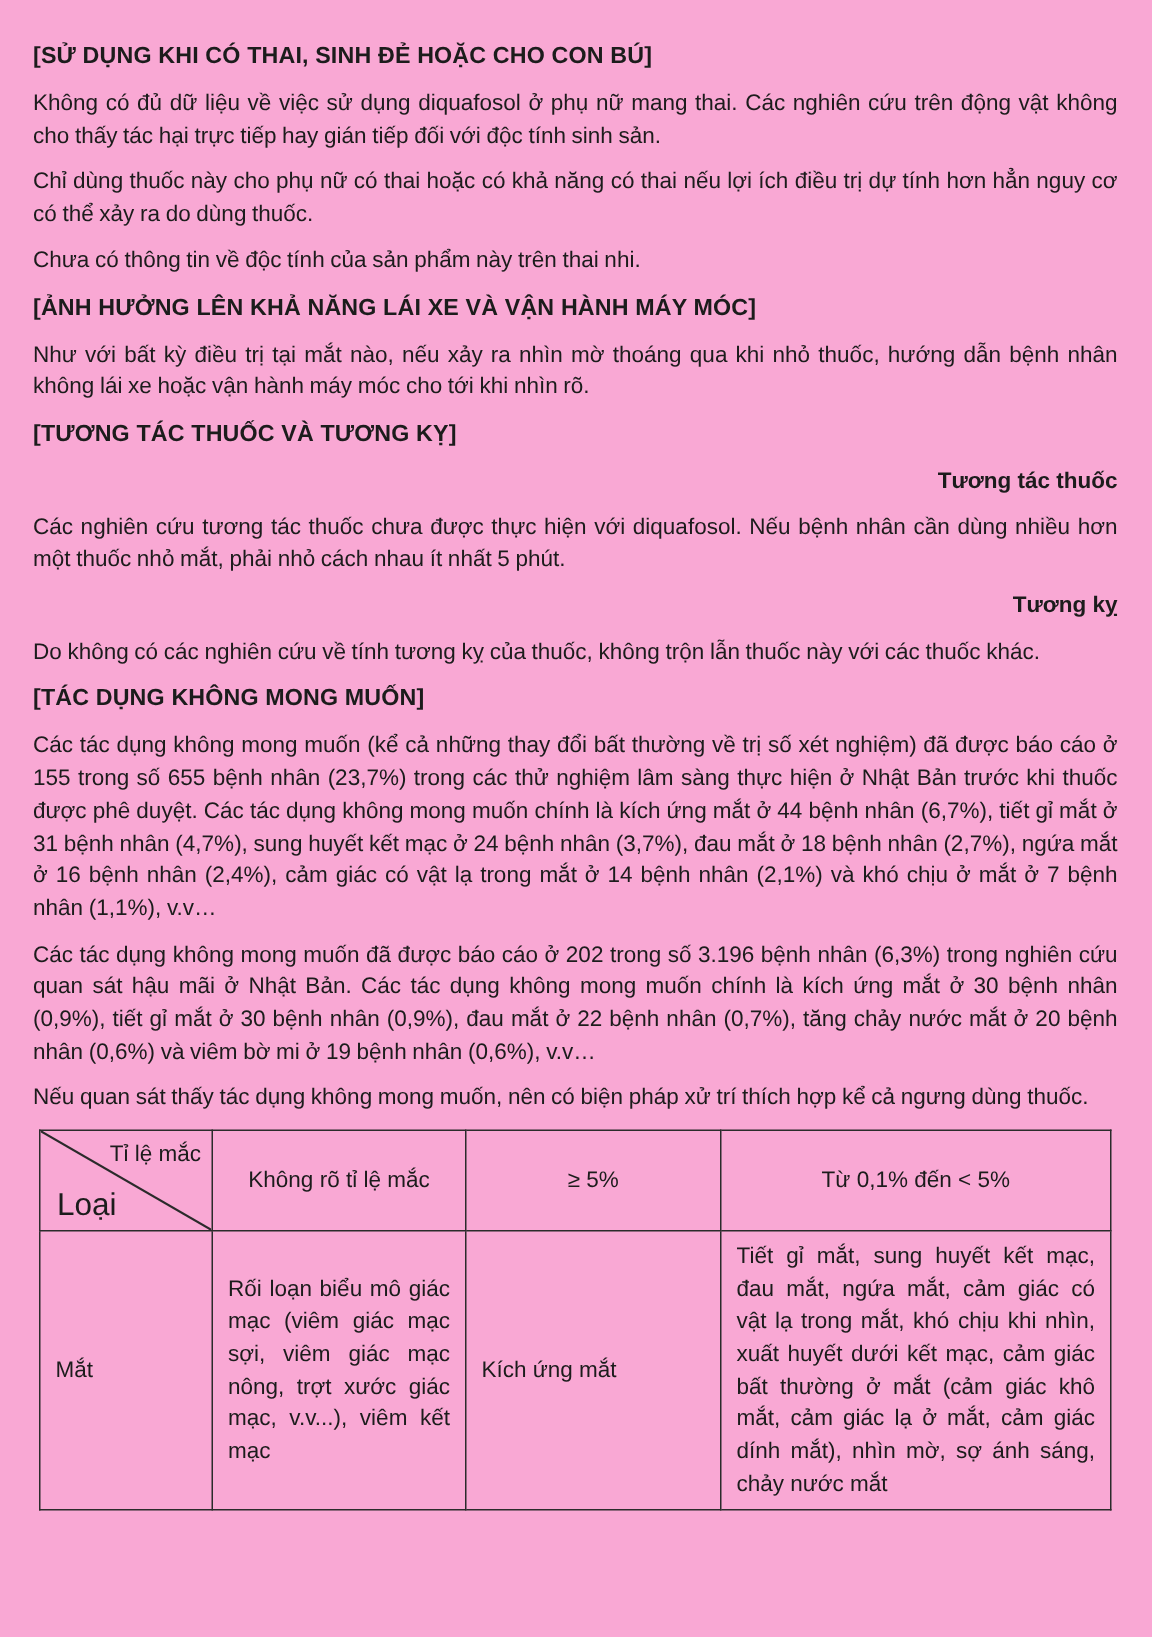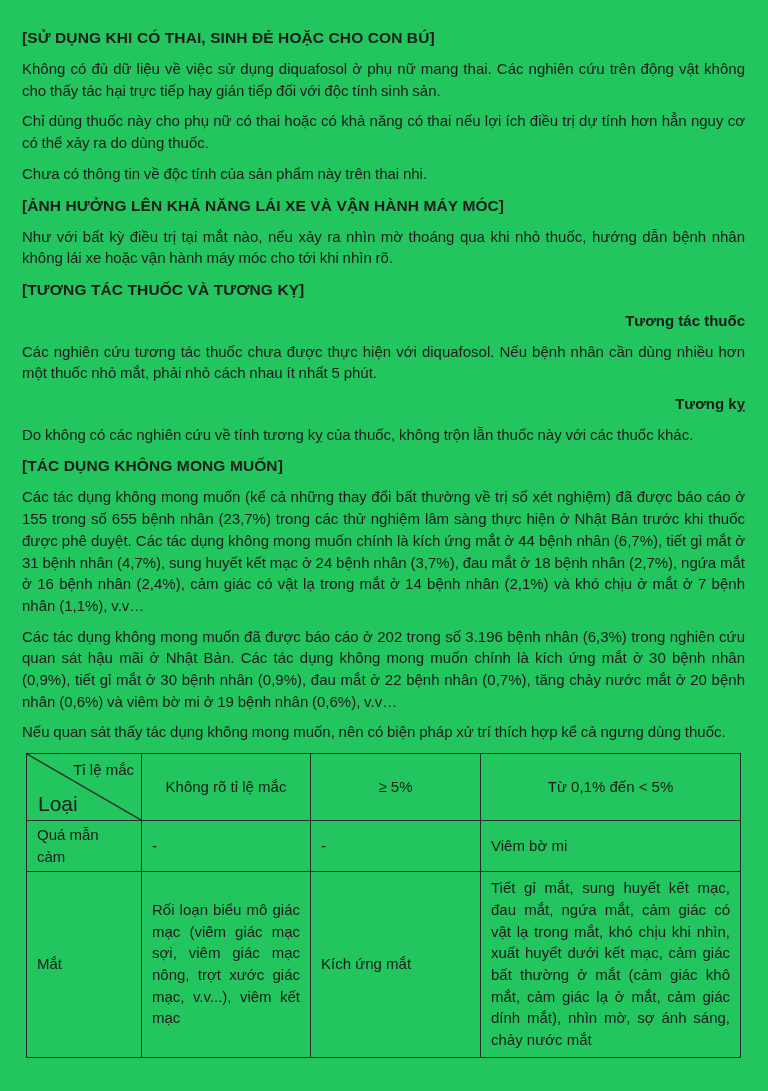--- a/index.html
+++ b/index.html
@@ -5,21 +5,21 @@
   html, body {
     margin: 0;
     padding: 0;
     background: #ffffff;
   }
   .page {
     position: relative;
     box-sizing: border-box;
     width: 768px;
     height: 1091px;
-    background: #22c55e;
+    background: #f9a8d4;
     font-family: "Liberation Sans", sans-serif;
     color: #1c1c1c;
     padding: 27px 23px 0 22px;
     overflow: hidden;
   }
   .para {
     font-size: 15px;
     line-height: 21.7px;
     margin: 9px 0;
     text-align: justify;
@@ -128,26 +128,20 @@
           <svg class="corner-svg" viewBox="0 0 100 100" preserveAspectRatio="none" aria-hidden="true">
             <line x1="0" y1="0" x2="100" y2="100" vector-effect="non-scaling-stroke"></line>
           </svg>
           <span class="corner-top">Tỉ lệ mắc</span>
           <span class="corner-bottom">Loại</span>
         </td>
         <td class="colhead">Không rõ tỉ lệ mắc</td>
         <td class="colhead">≥ 5%</td>
         <td class="colhead">Từ 0,1% đến &lt; 5%</td>
       </tr>
-      <tr class="r1">
-        <td>Quá mẫn cảm</td>
-        <td>-</td>
-        <td>-</td>
-        <td>Viêm bờ mi</td>
-      </tr>
       <tr class="r2">
         <td>Mắt</td>
         <td class="cell-justify">Rối loạn biểu mô giác mạc (viêm giác mạc sợi, viêm giác mạc nông, trợt xước giác mạc, v.v...), viêm kết mạc</td>
         <td>Kích ứng mắt</td>
         <td class="cell-justify cell-top">Tiết gỉ mắt, sung huyết kết mạc, đau mắt, ngứa mắt, cảm giác có vật lạ trong mắt, khó chịu khi nhìn, xuất huyết dưới kết mạc, cảm giác bất thường ở mắt (cảm giác khô mắt, cảm giác lạ ở mắt, cảm giác dính mắt), nhìn mờ, sợ ánh sáng, chảy nước mắt</td>
       </tr>
     </tbody>
   </table>
 
 </div>

